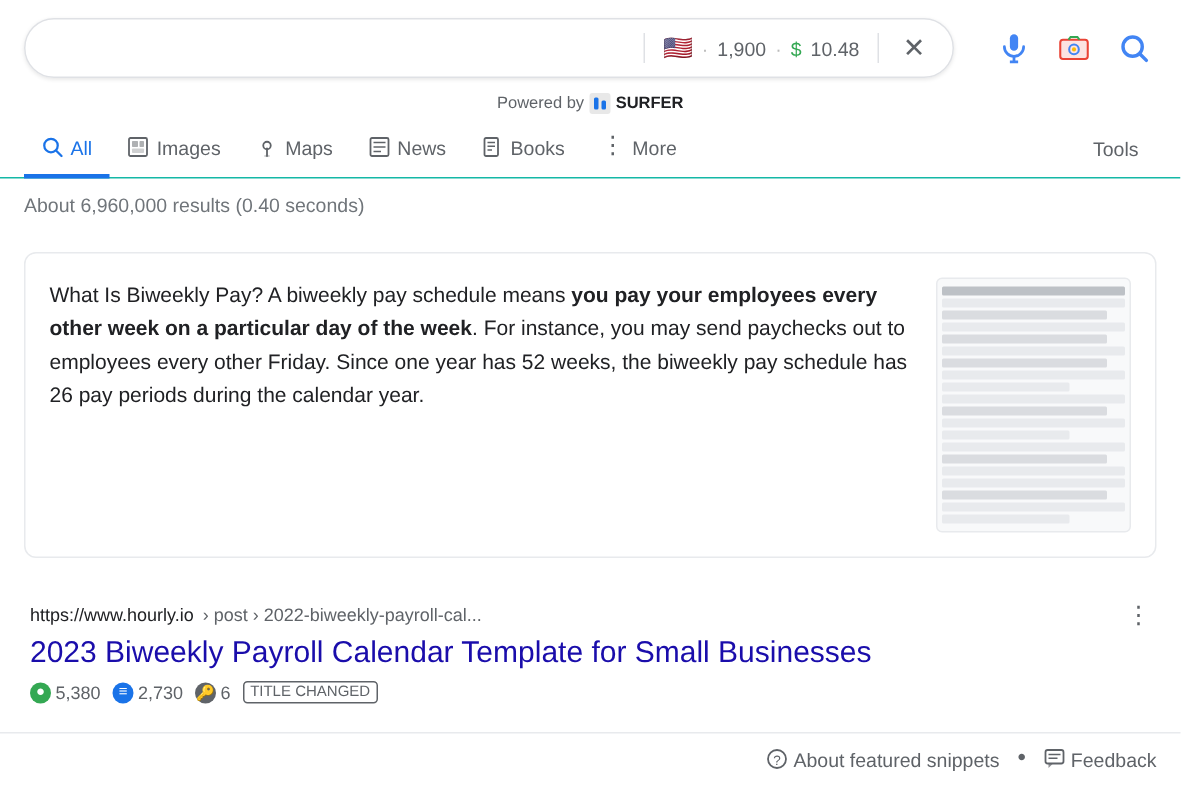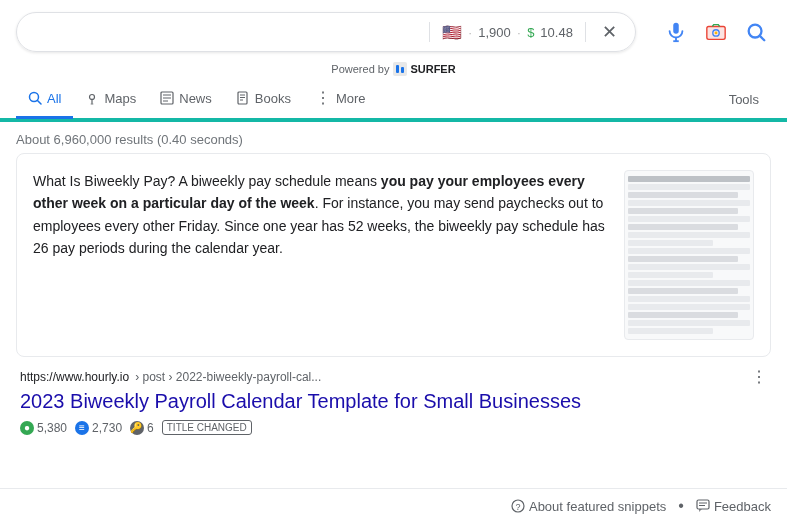--- a/index.html
+++ b/index.html
@@ -99,21 +99,21 @@
       display: flex;
       align-items: center;
       justify-content: center;
       font-size: 8px;
     }
 
     
     .nav-tabs {
       display: flex;
       align-items: center;
-      border-bottom: 4px solid #14b8a6;
+      border-bottom: 1px solid #14b8a6;
       padding: 0 16px;
     }
     .nav-tab {
       display: flex;
       align-items: center;
       gap: 5px;
       padding: 10px 12px;
       font-size: 13px;
       color: #5f6368;
       cursor: pointer;
@@ -138,21 +138,21 @@
 
     
     .results-info {
       padding: 10px 16px 6px;
       font-size: 13px;
       color: #70757a;
     }
 
     
     .featured-snippet {
-      margin: 0 16px;
+      margin: 18px 16px;
       border: 1px solid #e8eaed;
       border-radius: 8px;
       padding: 16px;
       display: flex;
       gap: 16px;
       align-items: flex-start;
     }
     .snippet-text {
       flex: 1;
       font-size: 14px;
@@ -356,20 +356,29 @@
 <nav class="nav-tabs">
   <a class="nav-tab active">
     <svg width="14" height="14" viewBox="0 0 14 14">
       <circle cx="6" cy="6" r="4.5" stroke="#1a73e8" stroke-width="1.5" fill="none"></circle>
       <line x1="9.5" y1="9.5" x2="13" y2="13" stroke="#1a73e8" stroke-width="1.5" stroke-linecap="round"></line>
     </svg>
     <span>All</span>
   </a>
   <a class="nav-tab">
     <svg width="14" height="14" viewBox="0 0 14 14">
+      <rect x="1" y="1" width="12" height="12" rx="1" stroke="#5f6368" stroke-width="1.2" fill="none"></rect>
+      <rect x="3" y="3" width="4" height="4" rx="0.5" fill="#5f6368" opacity="0.5"></rect>
+      <rect x="8" y="3" width="3" height="4" rx="0.5" fill="#5f6368" opacity="0.5"></rect>
+      <rect x="3" y="8" width="8" height="3" rx="0.5" fill="#5f6368" opacity="0.3"></rect>
+    </svg>
+    <span>Images</span>
+  </a>
+  <a class="nav-tab">
+    <svg width="14" height="14" viewBox="0 0 14 14">
       <circle cx="7" cy="6" r="2.5" stroke="#5f6368" stroke-width="1.2" fill="none"></circle>
       <path d="M7 8.5c0 0 -4 3 -4 5" stroke="none" fill="none"></path>
       <path d="M7 8c0 0 0 4 0 5" stroke="#5f6368" stroke-width="1.2" stroke-linecap="round"></path>
       <ellipse cx="7" cy="13" rx="2" ry="0.8" fill="#5f6368" opacity="0.3"></ellipse>
     </svg>
     <span>Maps</span>
   </a>
   <a class="nav-tab">
     <svg width="14" height="14" viewBox="0 0 14 14">
       <rect x="1" y="1" width="12" height="12" rx="1" stroke="#5f6368" stroke-width="1.2" fill="none"></rect>

